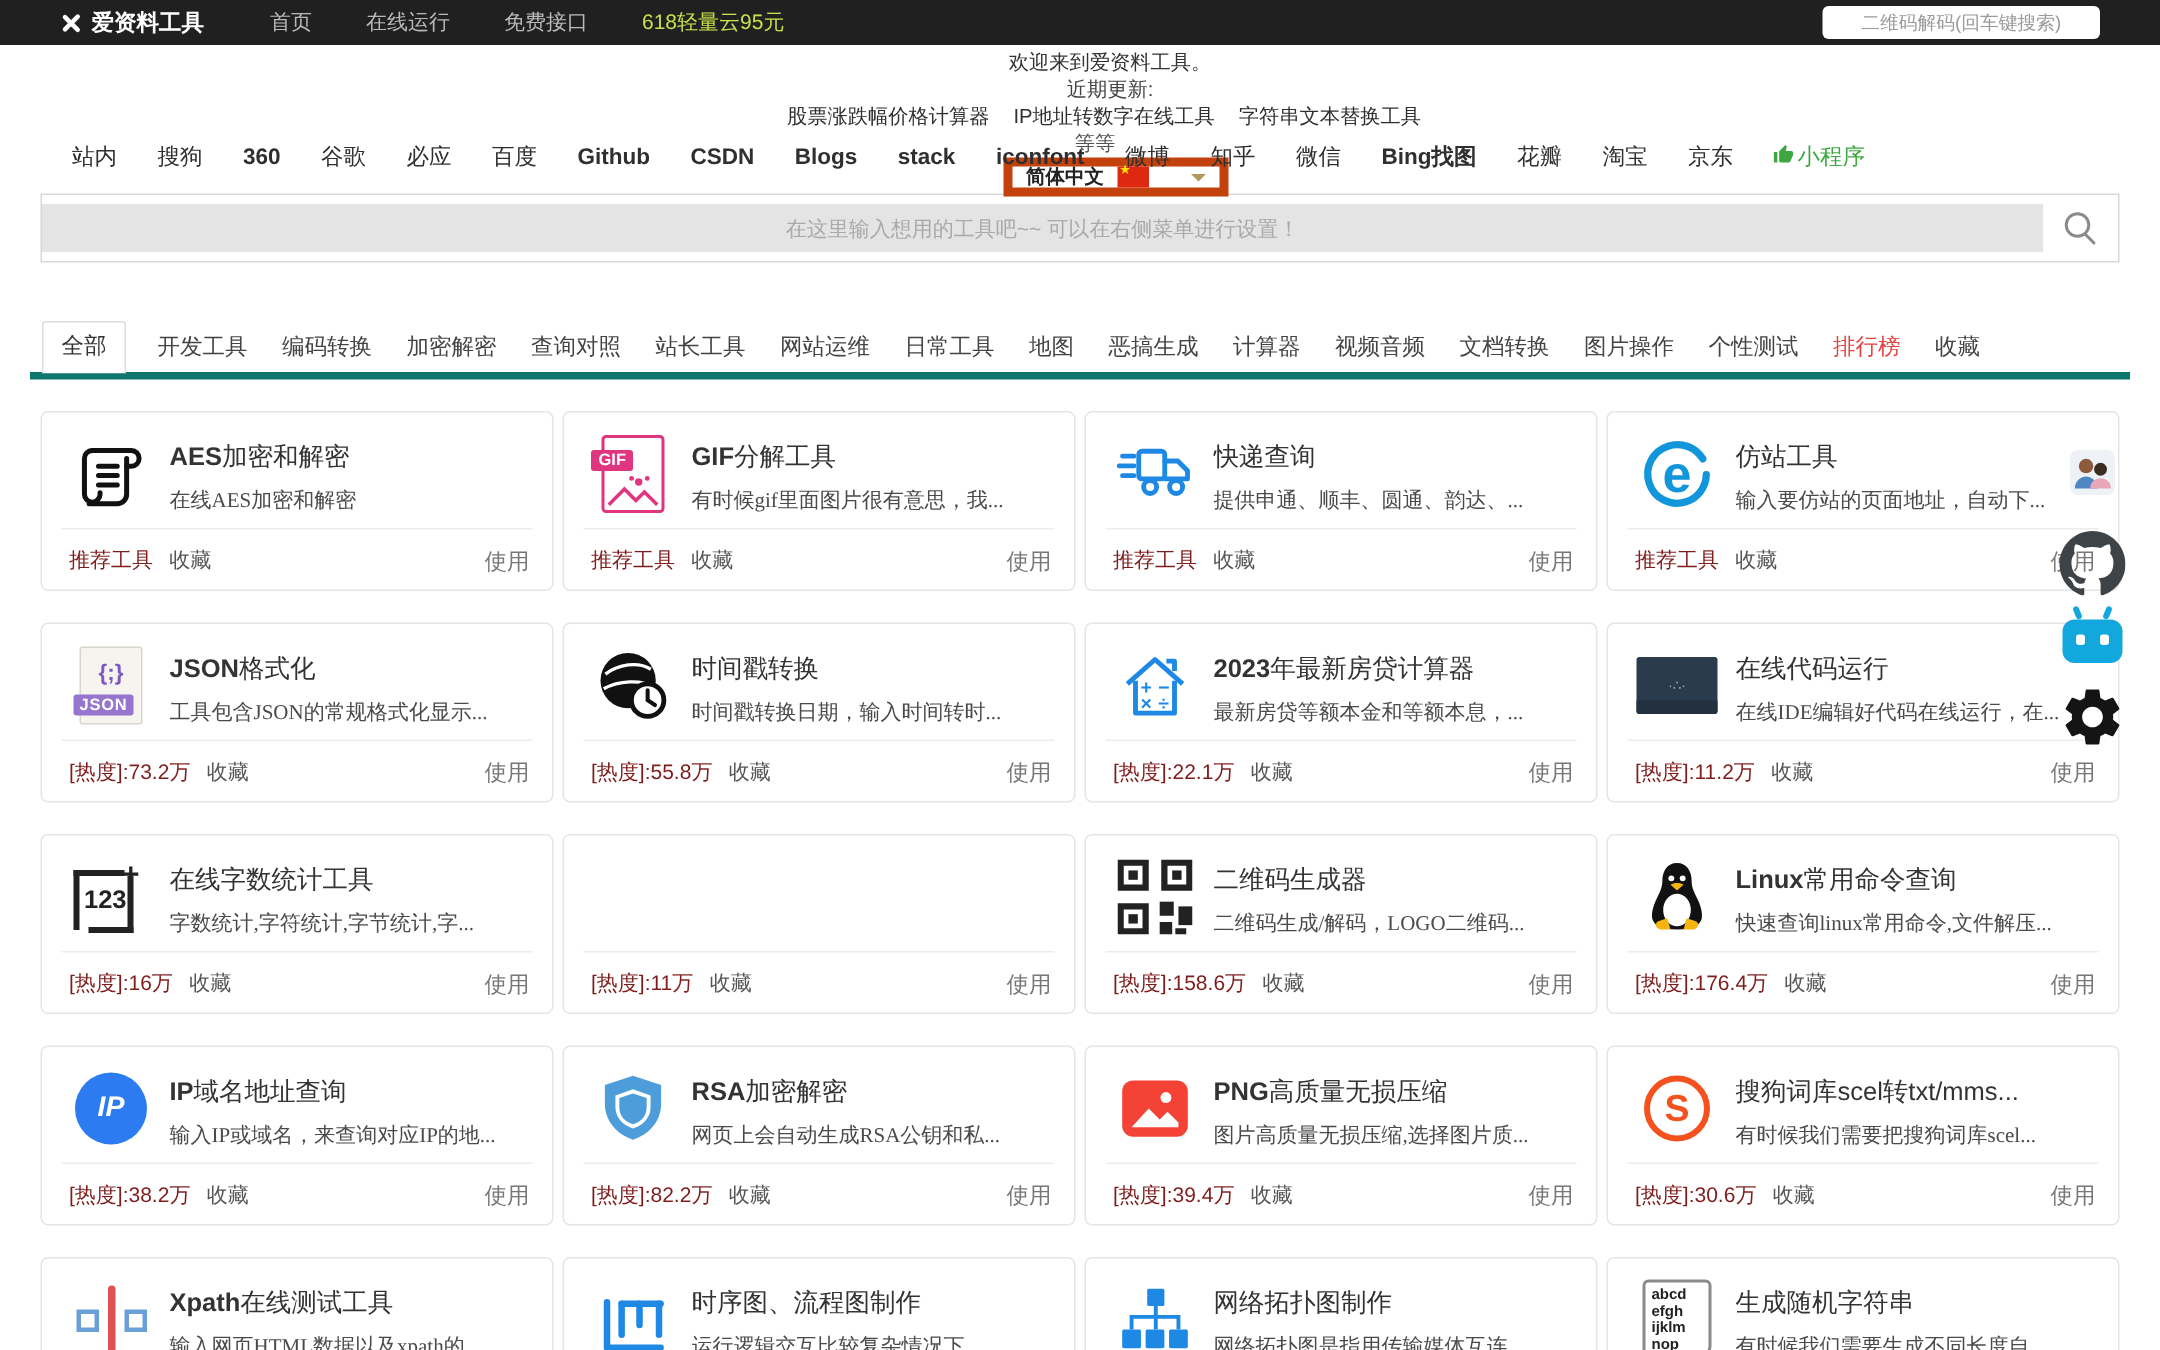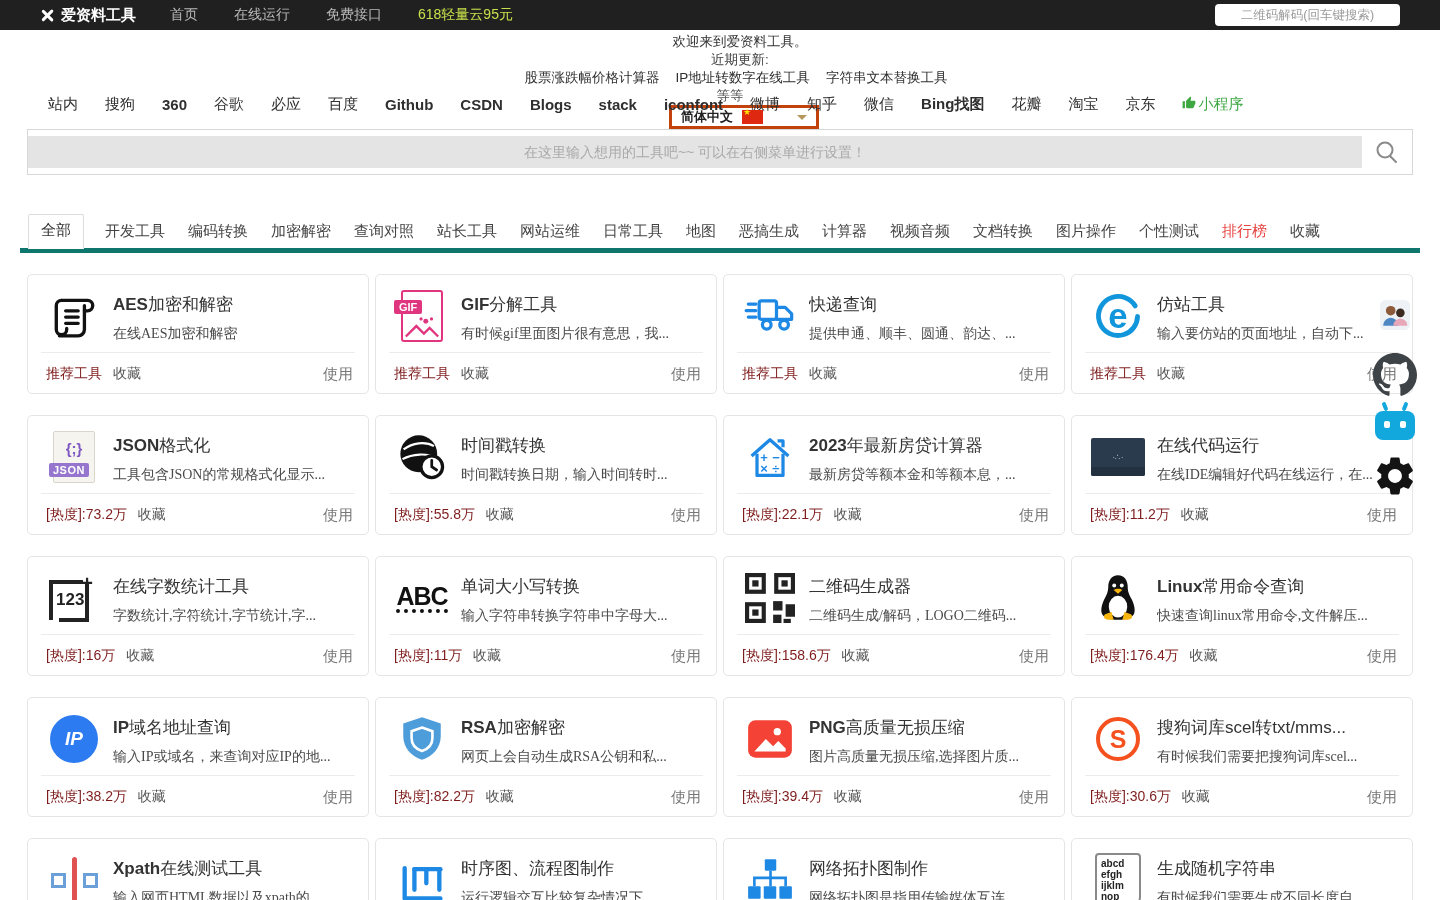--- a/index.html
+++ b/index.html
@@ -7,34 +7,34 @@
     font-family:"Liberation Sans","DejaVu Sans",sans-serif; }
   a { text-decoration:none; color:inherit; cursor:pointer; }
 
   
   .topbar { height:30px; background:#202020; display:flex; align-items:center; padding:0 40px; }
   .logo { color:#fff; font-weight:bold; font-size:15px; display:flex; align-items:center; gap:6px; }
   .logo-ic { width:15px; height:15px; position:relative; display:inline-block; }
   .logo-ic::before,.logo-ic::after { content:""; position:absolute; left:6px; top:0; width:3.4px; height:15px; background:#fff; border-radius:2px; }
   .logo-ic::before { transform:rotate(45deg); }
   .logo-ic::after  { transform:rotate(-45deg); }
-  .top-nav { display:flex; gap:36px; margin-left:34px; font-size:14px; }
+  .top-nav { display:flex; gap:36px; margin-left:44px; font-size:14px; }
   .top-nav a { color:#b9b9b9; }
   .promo { color:#c8e04b; font-size:14px; margin-left:36px; }
   .top-search { margin-left:auto; width:185px; height:22px; background:#fff; border-radius:4px;
     border:none; text-align:center; font-size:12.5px; color:#777; outline:none; }
   .top-search::placeholder { color:#9a9a9a; }
 
   
   .welcome { display:flex; align-items:center; margin:3px 0 0 48px; height:29px; font-size:13.5px; color:#333;flex-direction:column; }
   .welcome .greet { margin-right:8px; }
   .welcome .rl { color:#444; margin-right:8px; }
   .welcome .recent a { margin-right:16px; color:#2f2f2f; }
   .welcome .suffix { color:#555; margin-right:28px; }
-  .lang-select { width:150px; height:26px; border:3px solid #c2410c; background:#fff;
+  .lang-select { width:150px; height:26px; border:6px solid #c2410c; background:#fff;
     display:flex; align-items:center; padding:0 9px; }
   .lang-label { font-weight:bold; font-size:13px; color:#222; }
   .flag { width:21px; height:14px; background:#de2910; margin-left:9px; position:relative; flex:none; }
   .flag span { position:absolute; left:1px; top:-3px; color:#ffde00; font-size:9px; }
   .caret { margin-left:auto; width:0; height:0; border:5px solid transparent; border-top-color:#b4975a; margin-top:6px; }
 
   
   .engines { display:flex; align-items:center; gap:27px; margin:33px 40px 0; padding:0 8px 15px;
     font-size:15px; color:#2f2f2f; }
   .eng.b { font-weight:bold; }
@@ -422,29 +422,20 @@
     <div class="cfoot">
       <div>
         <span class="meta">[热度]:16万</span>
         <a href="#" class="fav">收藏</a>
       </div>
       <a href="#" class="use">使用</a>
     </div>
   </div>
 
   <div class="card">
-    <div class="card-top">
-      <div class="icon-box">
-          <div class="abc-ic">ABC</div>
-        </div>
-      <div class="ct">
-        <div class="title"><b class="t-strong"></b><span class="t-rest">单词大小写转换</span></div>
-        <div class="desc">输入字符串转换字符串中字母大...</div>
-      </div>
-    </div>
     <div class="divider"></div>
     <div class="cfoot">
       <div>
         <span class="meta">[热度]:11万</span>
         <a href="#" class="fav">收藏</a>
       </div>
       <a href="#" class="use">使用</a>
     </div>
   </div>
 

